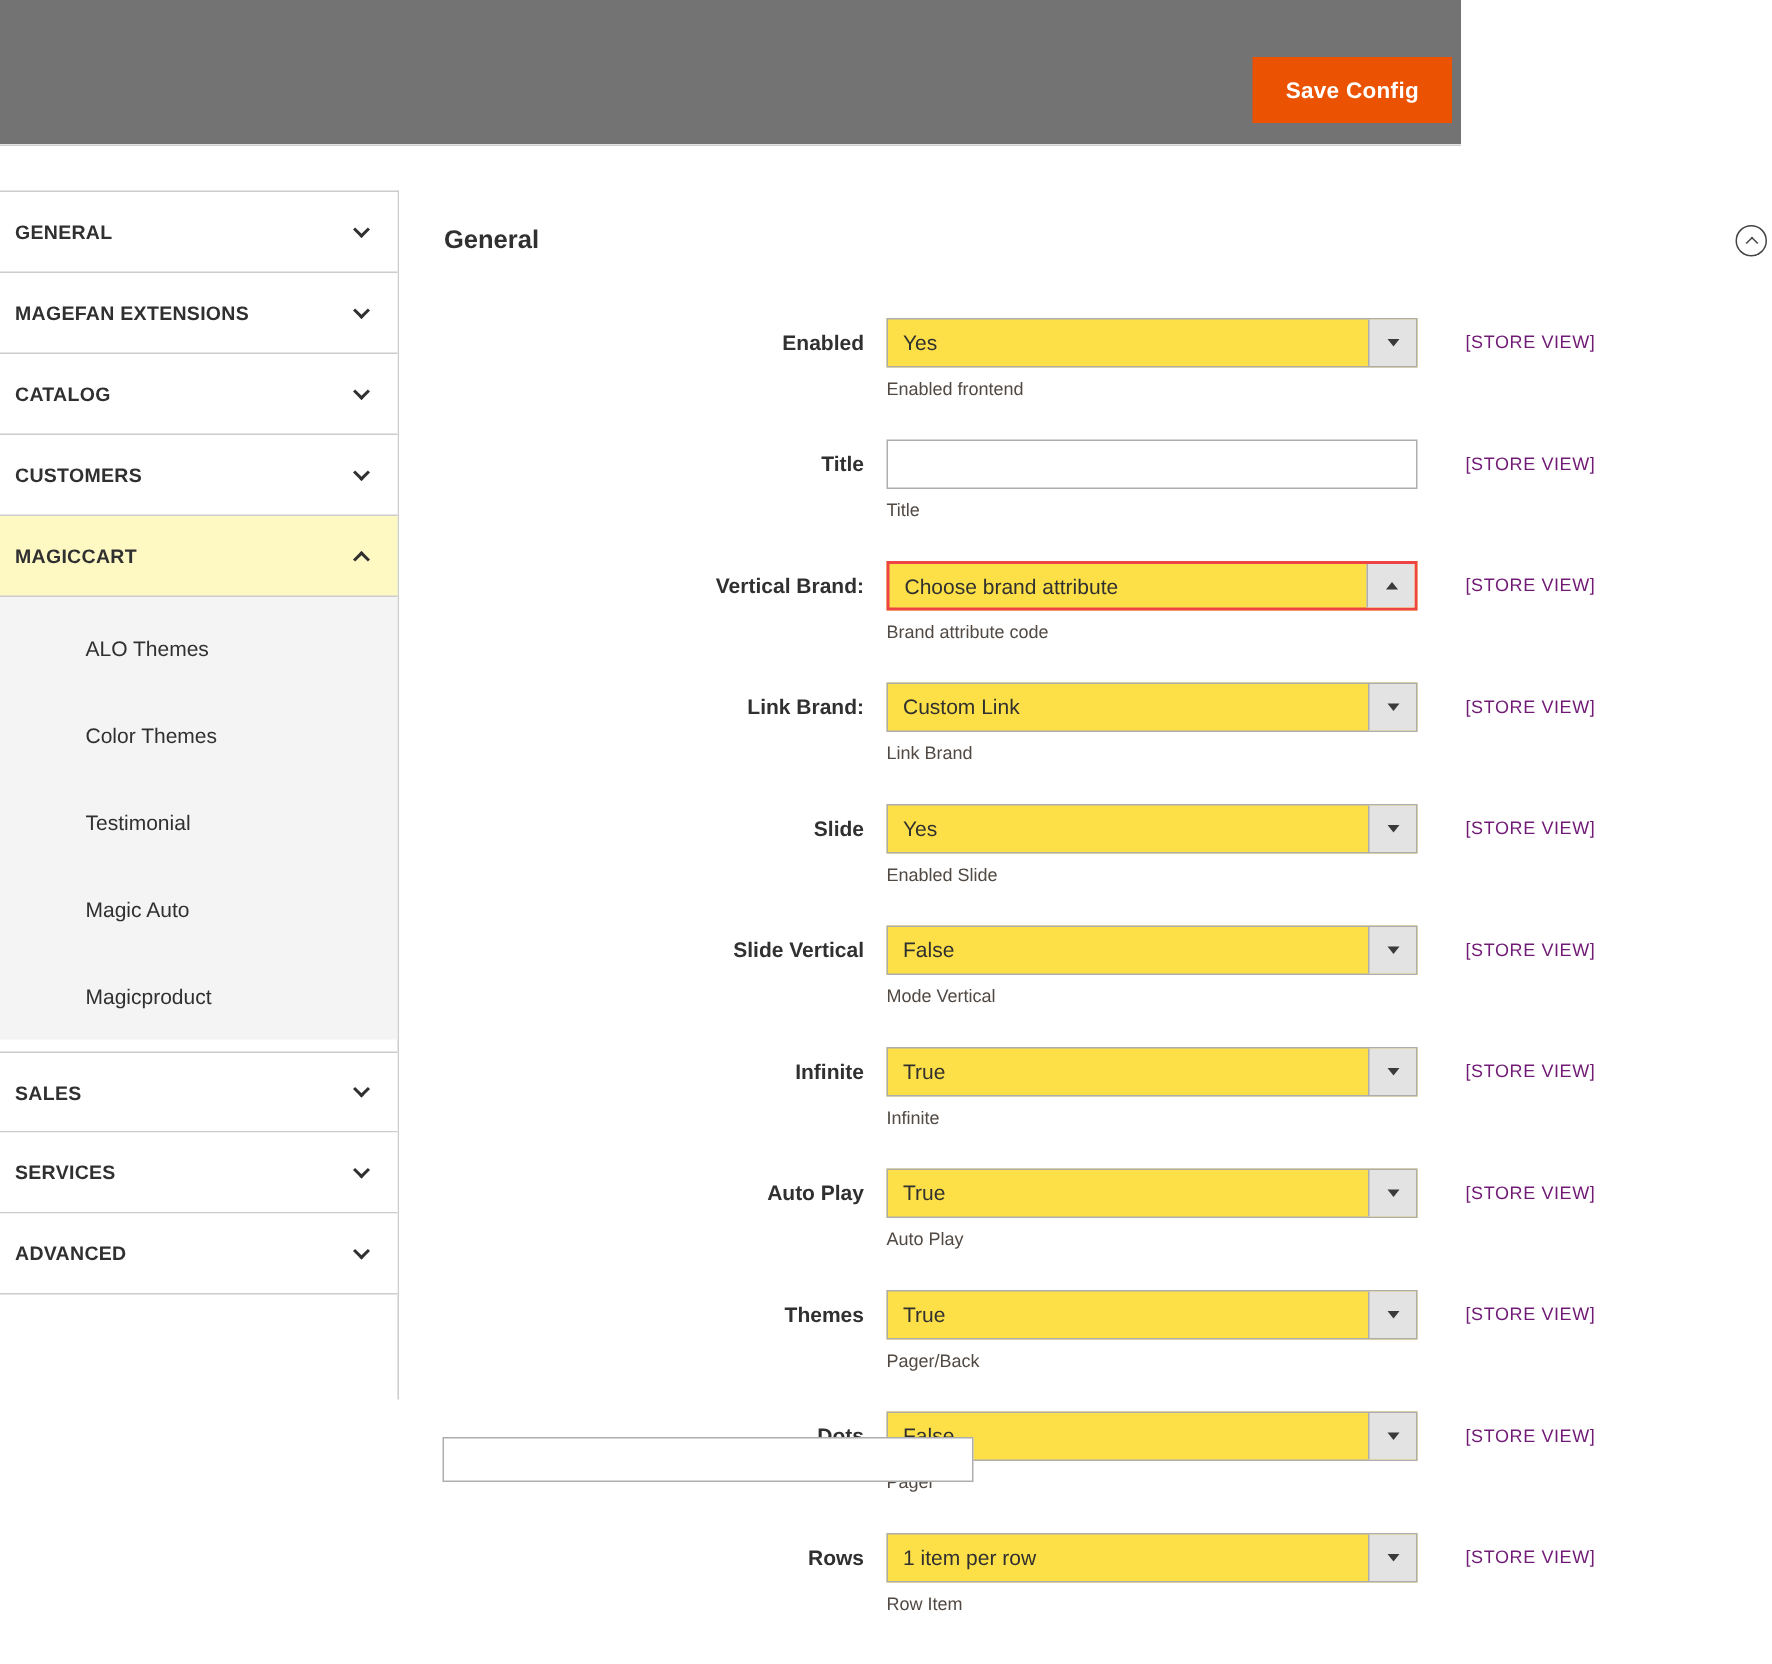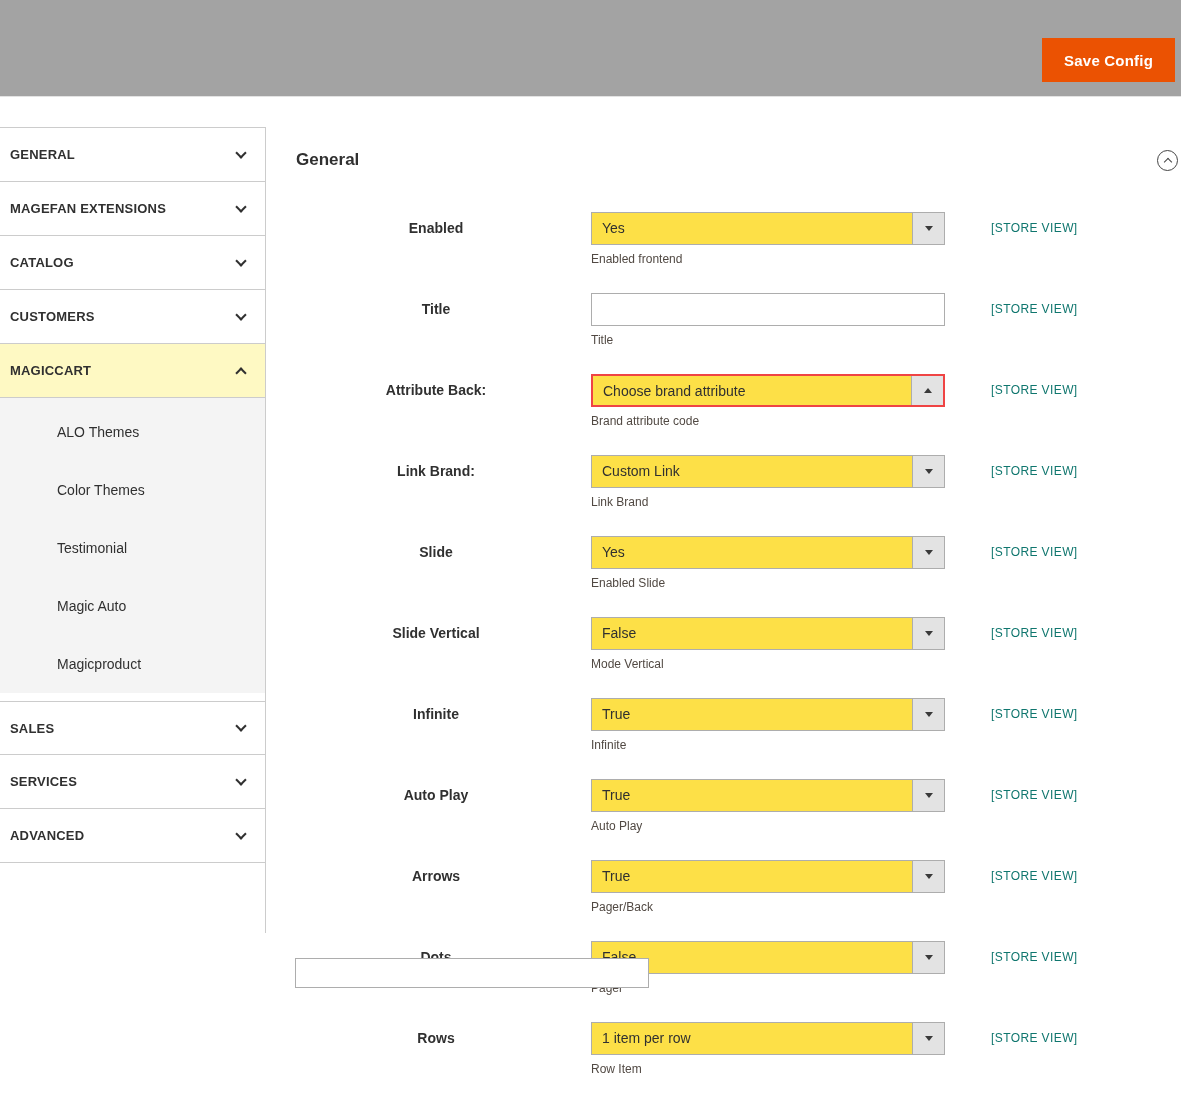--- a/index.html
+++ b/index.html
@@ -4,22 +4,22 @@
 <style>
   * { margin:0; padding:0; box-sizing:border-box; }
   html,body { width:1181px; height:1109px; }
   body {
     position:relative; overflow:hidden; background:#fff;
     font-family:"Liberation Sans","DejaVu Sans",sans-serif; color:#303030;
   }
 
   
   .page-header {
-    position:absolute; top:0; left:0; width:1181px; height:97px;
-    background:#a3a3a3; border-bottom:1px solid #e3e3e3;
+    position:absolute; top:0; left:0; width:974px; height:97px;
+    background:#737373; border-bottom:1px solid #e3e3e3;
   }
   .save-btn {
     position:absolute; top:38px; right:6px; height:44px; padding:0 22px;
     background:#eb5202; color:#fff; font-weight:bold; font-size:15px;
     border:none; cursor:pointer; font-family:inherit; letter-spacing:.2px;
     display:flex; align-items:center; justify-content:center;
   }
 
   
   #sidebar {
@@ -59,21 +59,21 @@
     width:21px; height:21px; border:1px solid #444; border-radius:50%;
     display:flex; align-items:center; justify-content:center; cursor:pointer; background:#fff;
   }
   .chev-sm {
     width:6px; height:6px; border-right:1.5px solid #444; border-bottom:1.5px solid #444;
     transform:rotate(-135deg); margin-top:3px;
   }
 
   .form-row { display:flex; margin-bottom:25px; }
   .f-label {
-    width:280px; flex:none; margin-right:15px; text-align:center;
+    width:280px; flex:none; margin-right:15px; text-align:right;
     font-size:14px; font-weight:bold; line-height:33px; color:#303030;
   }
   .f-col { width:354px; flex:none; }
   .select-box {
     display:flex; align-items:stretch; height:33px; background:#fde047;
     border:1px solid #adadad; cursor:pointer;
   }
   .select-box.focused { border:2px solid #ef4444; }
   .select-value {
     flex:1; font-size:14px; line-height:30px; padding-left:10px;
@@ -85,21 +85,21 @@
   }
   .select-box.focused .select-btn { border-left:1px solid #adadad; }
   .tri { width:0; height:0; }
   .tri.down { border-left:4px solid transparent; border-right:4px solid transparent; border-top:5px solid #3a3a3a; }
   .tri.up   { border-left:4px solid transparent; border-right:4px solid transparent; border-bottom:5px solid #3a3a3a; }
   .text-input {
     width:100%; height:33px; border:1px solid #adadad; background:#fff;
     font-size:14px; padding:0 10px; font-family:inherit; color:#303030;
   }
   .f-note { font-size:12px; color:#514943; margin-top:6px; line-height:17px; }
-  .f-scope { margin-left:46px; font-size:12px; color:#0f766e; line-height:33px; letter-spacing:.4px; white-space:nowrap;text-align:center; }
+  .f-scope { margin-left:32px; font-size:12px; color:#701a75; line-height:33px; letter-spacing:.4px; white-space:nowrap;text-align:center; }
 
   .partial-field {
     position:absolute; left:295px; top:958px; width:354px; height:30px;
     border:1px solid #adadad; background:#fff;
   }
 </style>
 </head>
 <body>
 
 <div class="page-header">
@@ -178,21 +178,21 @@
           <div class="f-note">Enabled frontend</div>
         </div>
         <div class="f-scope">[STORE VIEW]</div>
       </div>
       <div class="form-row">
         <div class="f-label">Title</div>
         <div class="f-col"><input type="text" class="text-input" value="" style=""><div class="f-note">Title</div></div>
         <div class="f-scope">[STORE VIEW]</div>
       </div>
       <div class="form-row">
-        <div class="f-label">Attribute Back:</div>
+        <div class="f-label">Vertical Brand:</div>
         <div class="f-col">
           <div class="select-box focused">
             <span class="select-value">Choose brand attribute</span>
             <span class="select-btn">
               <span class="tri up"></span>
             </span>
           </div>
           <div class="f-note">Brand attribute code</div>
         </div>
         <div class="f-scope">[STORE VIEW]</div>
@@ -256,21 +256,21 @@
             <span class="select-value">True</span>
             <span class="select-btn">
               <span class="tri down"></span>
             </span>
           </div>
           <div class="f-note">Auto Play</div>
         </div>
         <div class="f-scope">[STORE VIEW]</div>
       </div>
       <div class="form-row">
-        <div class="f-label">Arrows</div>
+        <div class="f-label">Themes</div>
         <div class="f-col">
           <div class="select-box">
             <span class="select-value">True</span>
             <span class="select-btn">
               <span class="tri down"></span>
             </span>
           </div>
           <div class="f-note">Pager/Back</div>
         </div>
         <div class="f-scope">[STORE VIEW]</div>

